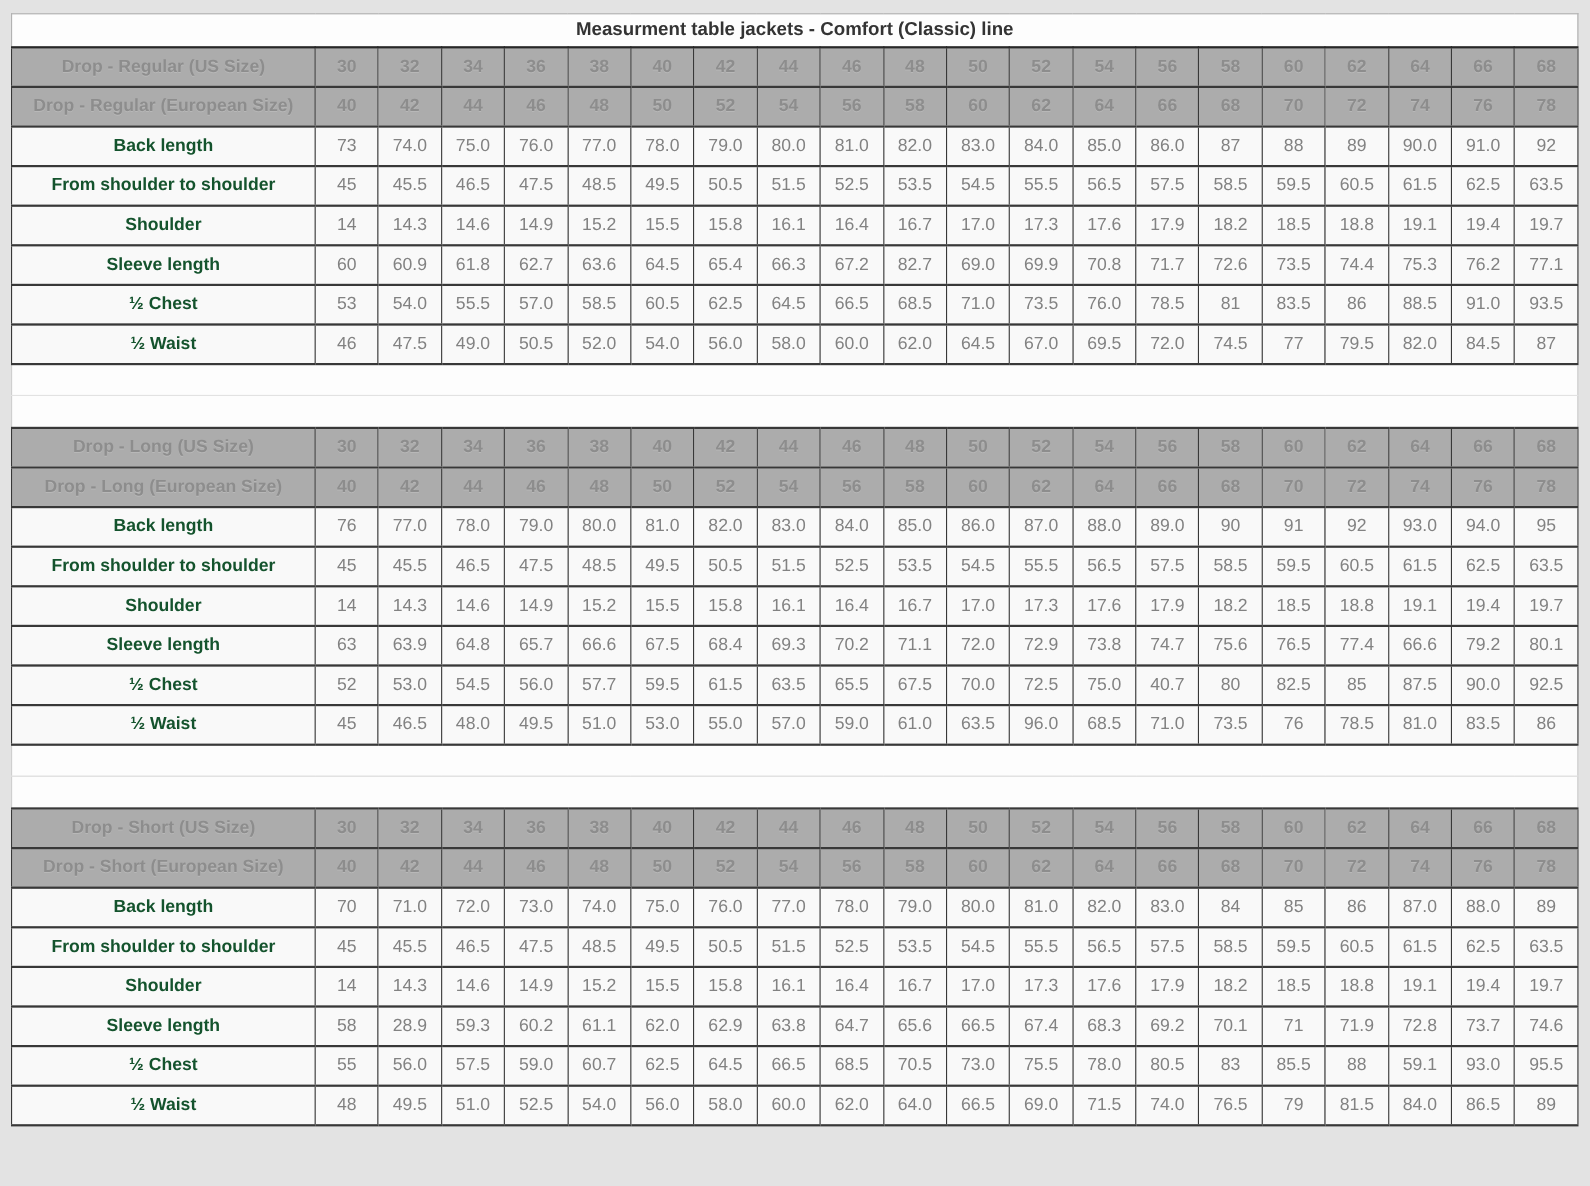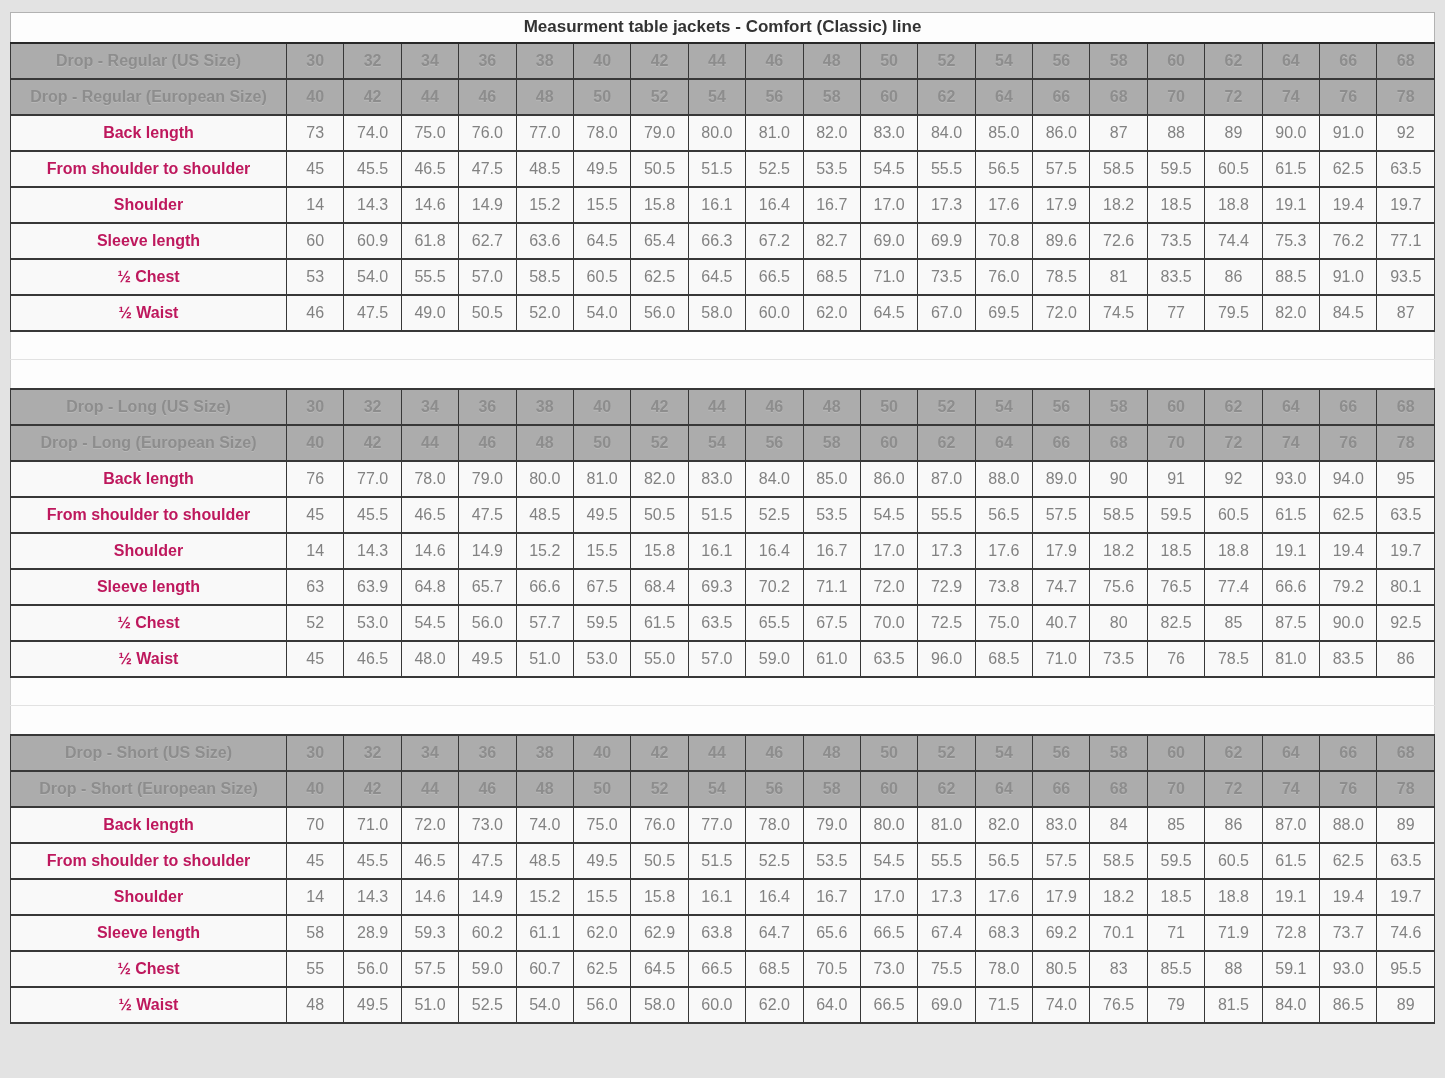--- a/index.html
+++ b/index.html
@@ -42,21 +42,21 @@
     text-shadow: 0 1px 0 rgba(255,255,255,0.15);
   }
   tr.data-row td {
     background: #f9f9f9;
     color: #828282;
     border: 2px solid #383838;
     border-left-width: 1px;
     border-right-width: 1px;
   }
   tr.data-row td.label-cell {
-    color: #be185d;
+    color: #14532d;
     font-weight: bold;
   }
   tr.spacer-row td {
     background: #fdfdfd;
     border: 0;
     border-left: 1px solid #cfcfcf;
     border-right: 1px solid #cfcfcf;
     height: 29px;
   }
   tr.spacer-row.spacer-first td {
@@ -218,21 +218,21 @@
           <td class="value-cell">62.7</td>
           <td class="value-cell">63.6</td>
           <td class="value-cell">64.5</td>
           <td class="value-cell">65.4</td>
           <td class="value-cell">66.3</td>
           <td class="value-cell">67.2</td>
           <td class="value-cell">82.7</td>
           <td class="value-cell">69.0</td>
           <td class="value-cell">69.9</td>
           <td class="value-cell">70.8</td>
-          <td class="value-cell">89.6</td>
+          <td class="value-cell">71.7</td>
           <td class="value-cell">72.6</td>
           <td class="value-cell">73.5</td>
           <td class="value-cell">74.4</td>
           <td class="value-cell">75.3</td>
           <td class="value-cell">76.2</td>
           <td class="value-cell">77.1</td>
         </tr>
         <tr class="data-row">
           <td class="label-cell">½ Chest</td>
           <td class="value-cell">53</td>

